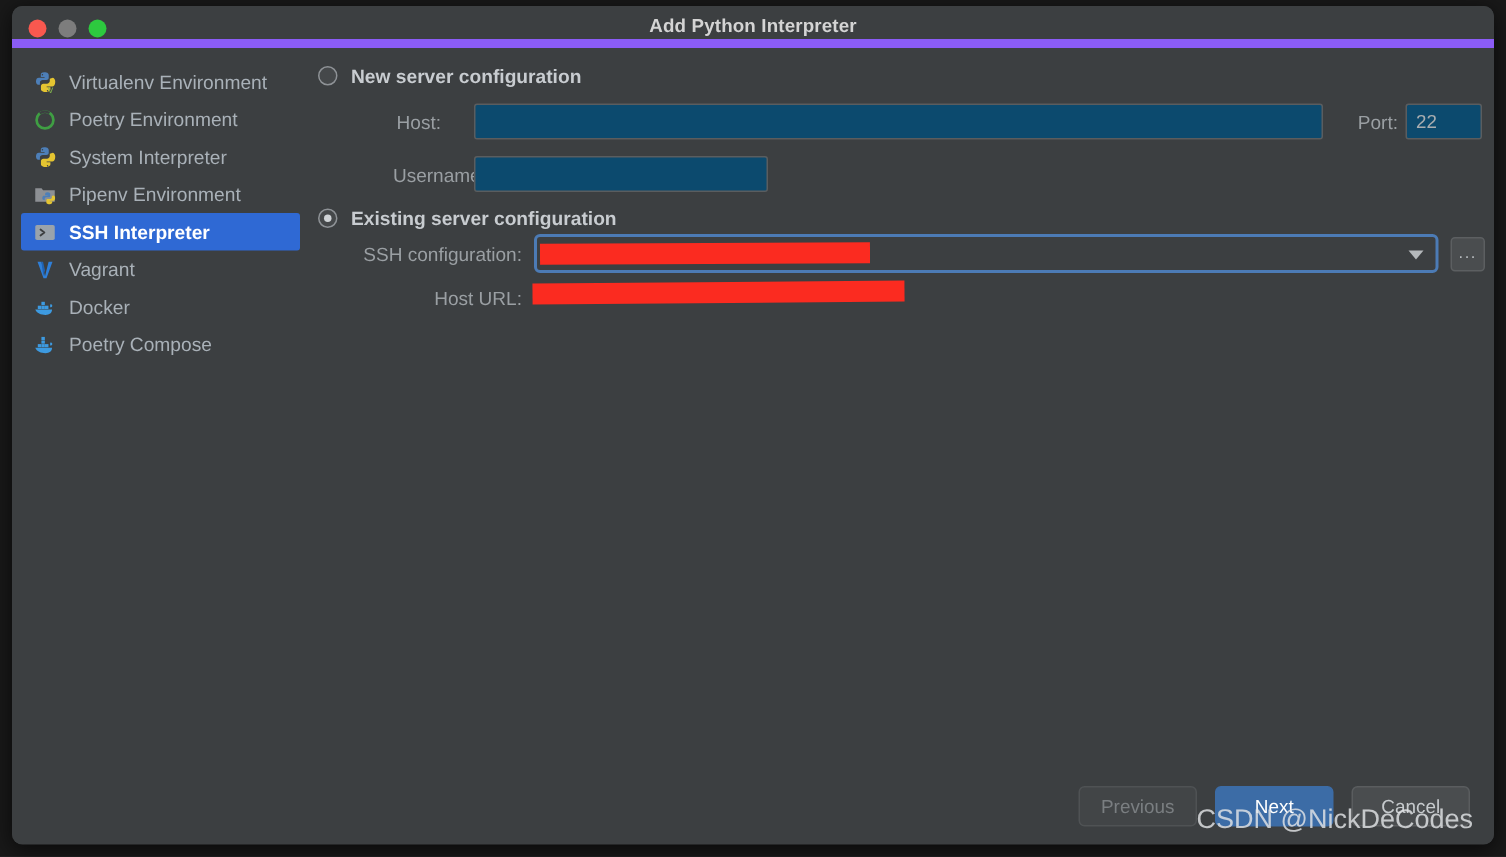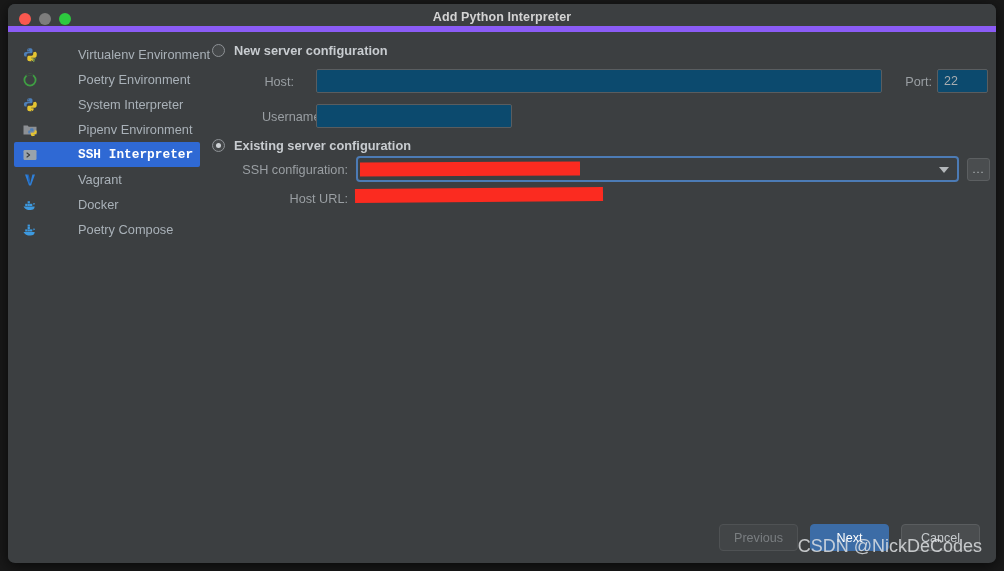--- a/index.html
+++ b/index.html
@@ -73,28 +73,27 @@
     cursor: default;
   }
   .side-item.selected {
     background: #2f69d4;
     color: #ffffff;
     margin-left: 6px;
     margin-right: 8px;
     padding-left: 8px;
     border-radius: 2px;
     font-weight: bold;
-    font-family: Liberation Mono, monospace;
   }
   .side-icon {
     width: 16px; height: 16px;
     flex: 0 0 16px;
     display: block;
   }
-  .side-label { white-space: nowrap; margin-left: 32px; }
+  .side-label { white-space: nowrap; }
 
   
   #panel {
     position: absolute;
     left: 200px; top: 0;
     right: 0; bottom: 0;
   }
 
   .radio-row {
     position: absolute;

